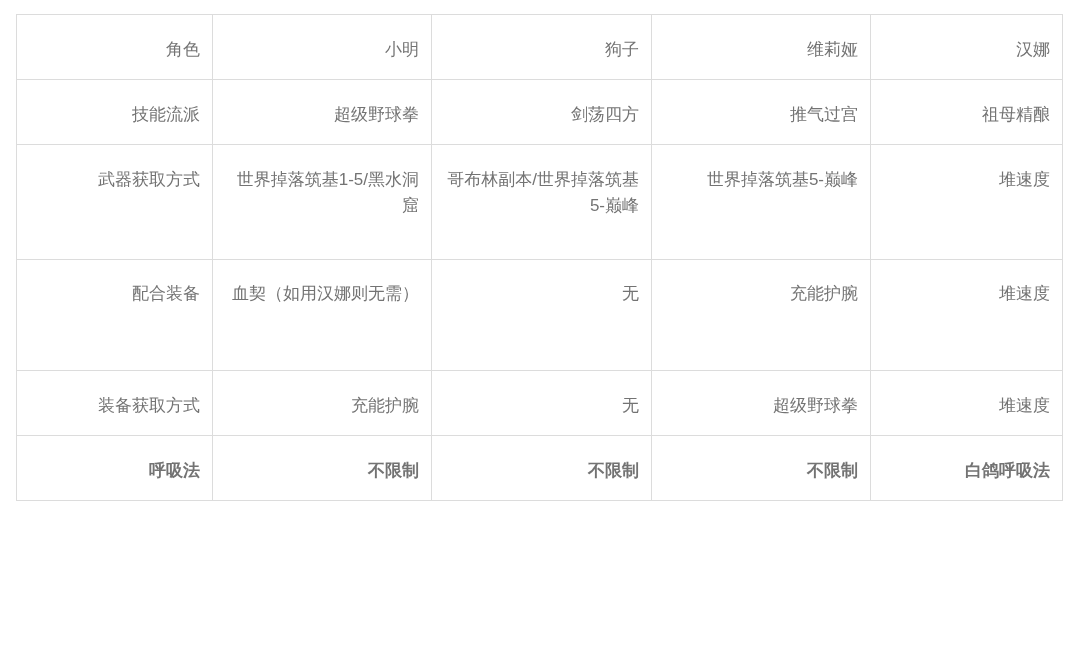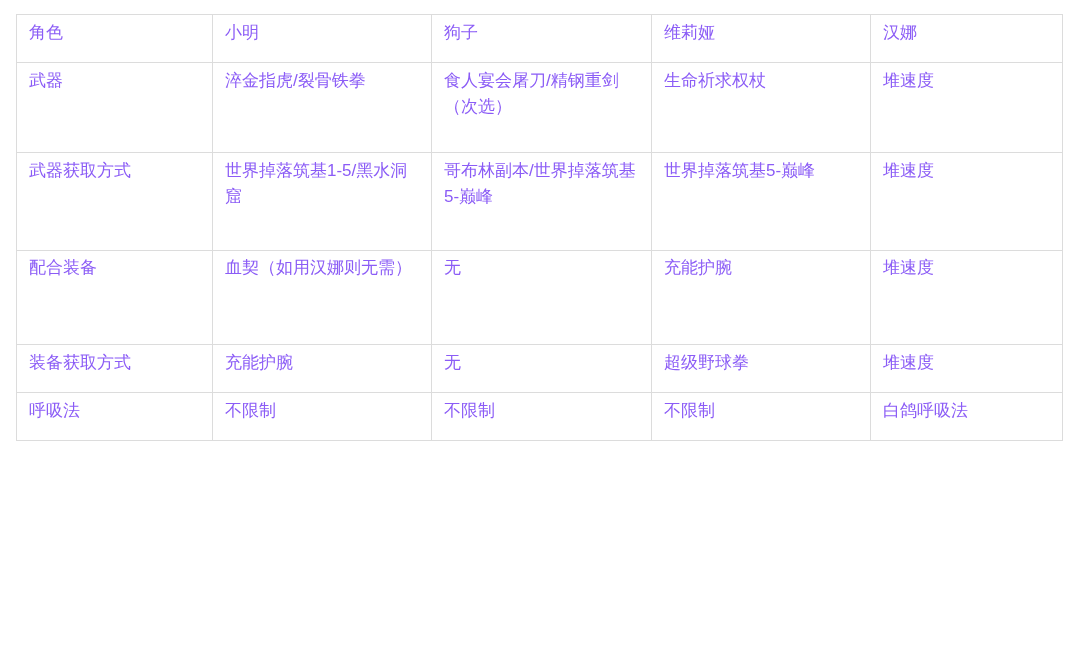--- a/index.html
+++ b/index.html
@@ -23,40 +23,41 @@
   }
   table.data-table {
     border-collapse: collapse;
     width: 1046px;
     table-layout: fixed;
     background: #ffffff;
   }
   table.data-table td {
     border: 1px solid #dcdcdc;
     vertical-align: top;
-    padding: 5px 12px 12px 12px;
+    padding: 22px 12px 12px 12px;
     font-size: 17px;
     line-height: 1.55;
-    color: #8b5cf6;
+    color: #737373;
     word-break: break-word;
+    text-align: right;
   }
   
   col.c0 { width: 196px; }
   col.c1 { width: 219px; }
   col.c2 { width: 220px; }
   col.c3 { width: 219px; }
   col.c4 { width: 192px; }
 
   tr.row-0 td { height: 30px; }
   tr.row-1 td, tr.row-2 td { height: 30px; }
   tr.row-3 td { height: 72px; }
   tr.row-4 td { height: 80px; margin-top: 12px; }
   tr.row-5 td { height: 76px; font-family: Liberation Mono, monospace; }
   tr.row-6 td { height: 30px; margin-left: 37px; }
-  tr.row-7 td { height: 30px; }
+  tr.row-7 td { height: 30px; font-weight: bold; }
   tr.row-8 td { height: 30px; }
 </style>
 </head>
 <body>
 
 <div class="page">
   <table class="data-table">
     <colgroup>
       <col class="c0">
         <col class="c1">
@@ -65,26 +66,26 @@
         <col class="c4">
     </colgroup>
     <tbody>
       <tr class="row-0">
         <td>角色</td>
         <td>小明</td>
         <td>狗子</td>
         <td>维莉娅</td>
         <td>汉娜</td>
       </tr>
-      <tr class="row-3">
-        <td>武器</td>
-        <td>淬金指虎/裂骨铁拳</td>
-        <td>食人宴会屠刀/精钢重剑（次选）</td>
-        <td>生命祈求权杖</td>
-        <td>堆速度</td>
+      <tr class="row-1">
+        <td>技能流派</td>
+        <td>超级野球拳</td>
+        <td>剑荡四方</td>
+        <td>推气过宫</td>
+        <td>祖母精酿</td>
       </tr>
       <tr class="row-4">
         <td>武器获取方式</td>
         <td>世界掉落筑基1-5/黑水洞窟</td>
         <td>哥布林副本/世界掉落筑基5-巅峰</td>
         <td>世界掉落筑基5-巅峰</td>
         <td>堆速度</td>
       </tr>
       <tr class="row-5">
         <td>配合装备</td>

